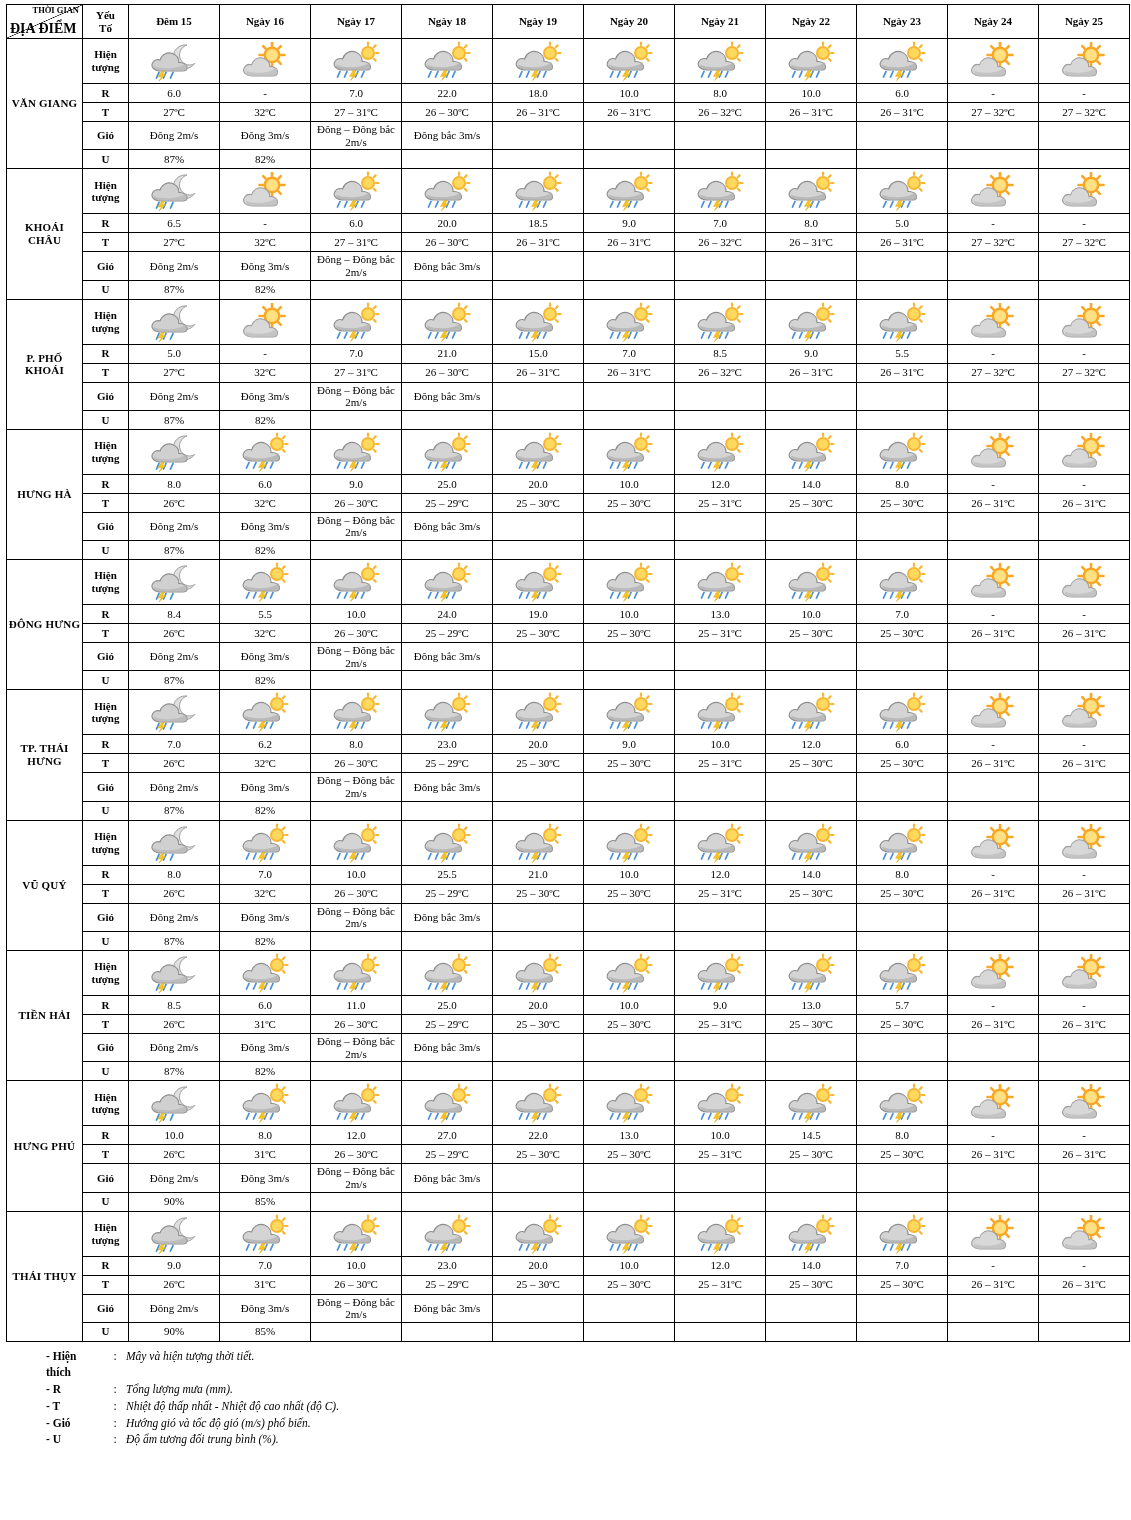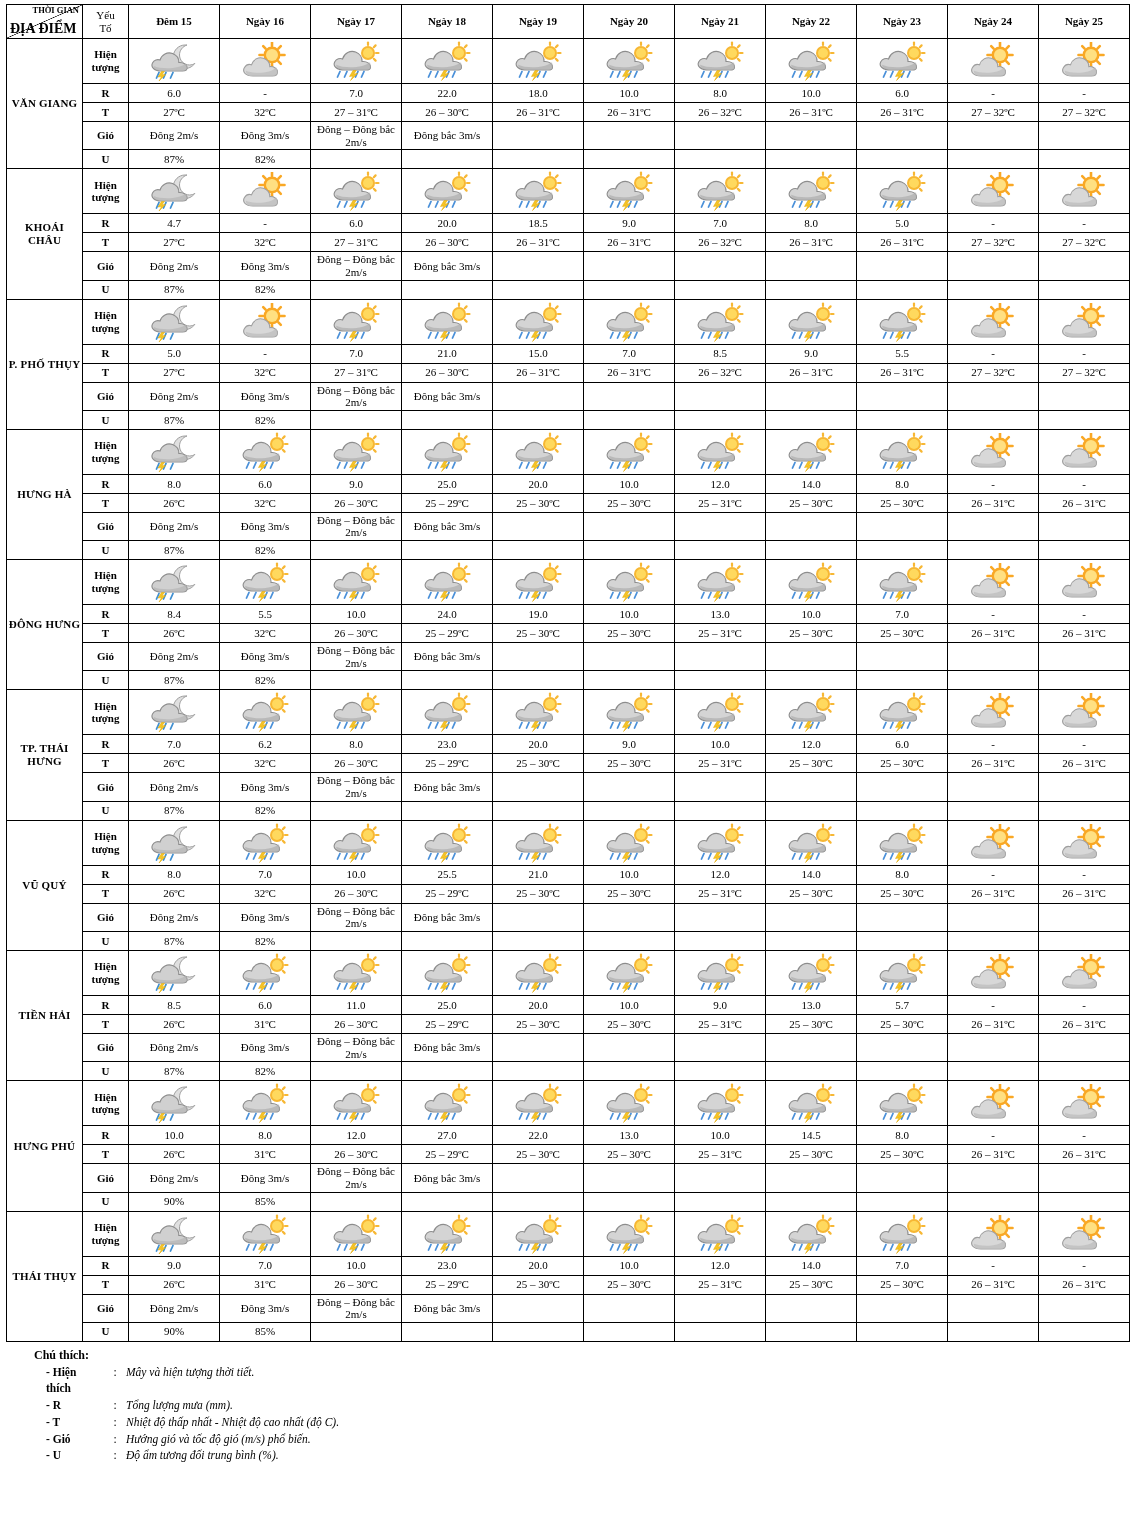--- a/index.html
+++ b/index.html
@@ -65,21 +65,21 @@
     z-index: 2;
   }
   td.corner .t2 {
     position: absolute;
     bottom: 1px; left: 3px;
     font-size: 14px;
     font-weight: bold;
     z-index: 2;
   }
   th.hdr-factor {
-    font-weight: normal;
+    font-weight: bold;
     font-size: 11.5px;
   }
   td.place {
     font-weight: bold;
     font-size: 12px;
     letter-spacing: 0.2px;
     margin-left: 17px;
   }
   td.factor {
     font-weight: bold;
@@ -762,21 +762,21 @@
         <circle cx="33" cy="13" r="6" fill="#ffe082"></circle>
         <path d="M14 34 C6 34 3 29.5 5.5 25.5 C7 23 10 22 12.5 22.8 C14 17.5 19.5 14.5 24.5 16.3 C28.5 17.7 30.8 21.3 30.8 24.6 C35 24.2 38.5 26.8 38.5 30 C38.5 32.5 36.3 34 33.5 34 Z" fill="#d8d8d8" stroke="#9e9e9e" stroke-width="1.1"></path>
         <path d="M14 34 C9 34 6.5 31.5 7 28.8 C12 31 22 31.5 30 29.5 C34 28.3 36.5 26.5 37.5 25.6 C38.3 26.9 38.5 28.6 38.5 30 C38.5 32.5 36.3 34 33.5 34 Z" fill="#bdbdbd" opacity="0.75"></path>
       </g>
               </svg>
             </div>
           </td>
         </tr>
         <tr>
           <td class="factor">R</td>
-          <td class="val">4.7</td>
+          <td class="val">6.5</td>
           <td class="val">-</td>
           <td class="val">6.0</td>
           <td class="val">20.0</td>
           <td class="val">18.5</td>
           <td class="val">9.0</td>
           <td class="val">7.0</td>
           <td class="val">8.0</td>
           <td class="val">5.0</td>
           <td class="val">-</td>
           <td class="val">-</td>
@@ -817,21 +817,21 @@
           <td class="val"></td>
           <td class="val"></td>
           <td class="val"></td>
           <td class="val"></td>
           <td class="val"></td>
           <td class="val"></td>
           <td class="val"></td>
           <td class="val"></td>
         </tr>
         <tr>
-          <td class="place" rowspan="5">P. PHỐ THỤY</td>
+          <td class="place" rowspan="5">P. PHỐ KHOÁI</td>
           <td class="factor">
             <div>Hiện</div>
             <div>tượng</div>
           </td>
           <td class="icon-cell">
             <div class="icon-wrap">
               <svg class="wxicon" width="56" height="40" viewBox="0 0 56 40">
       <g>
         <path d="M41 4 C36.5 5.5 33.5 9.5 33.5 14 C33.5 19.5 38 24 43.5 24 C45.5 24 47.3 23.4 48.8 22.4 C46.2 26 42 28 37.5 27.4 C31.5 26.6 27 21.4 27.3 15.3 C27.6 9 32.8 4 39 4 Z" fill="#e0e0e0" stroke="#9e9e9e" stroke-width="1"></path>
         <path d="M16 30 C8 30 4.5 26 6.5 22 C8 19 11.5 18 14 19 C15.5 13.5 21.5 10.5 26.5 12.5 C30.8 14.2 33 18 32.8 21.5 C37.5 21 41 23.8 41 27 C41 29 39 30 36.5 30 Z" fill="#d0d0d0" stroke="#8d8d8d" stroke-width="1.1"></path>
@@ -3409,21 +3409,20 @@
           <td class="val"></td>
           <td class="val"></td>
           <td class="val"></td>
           <td class="val"></td>
           <td class="val"></td>
         </tr>
       </tbody>
   </table>
 
   <div class="legend">
-    <div class="ltitle">Chú thích:</div>
     <div id="legend-rows">
         <div class="legend-row">
           <span class="legend-key">- Hiện thích</span>
           <span class="legend-colon">:</span>
           <span class="legend-desc">Mây và hiện tượng thời tiết.</span>
         </div>
         <div class="legend-row">
           <span class="legend-key">- R</span>
           <span class="legend-colon">:</span>
           <span class="legend-desc">Tổng lượng mưa (mm).</span>

